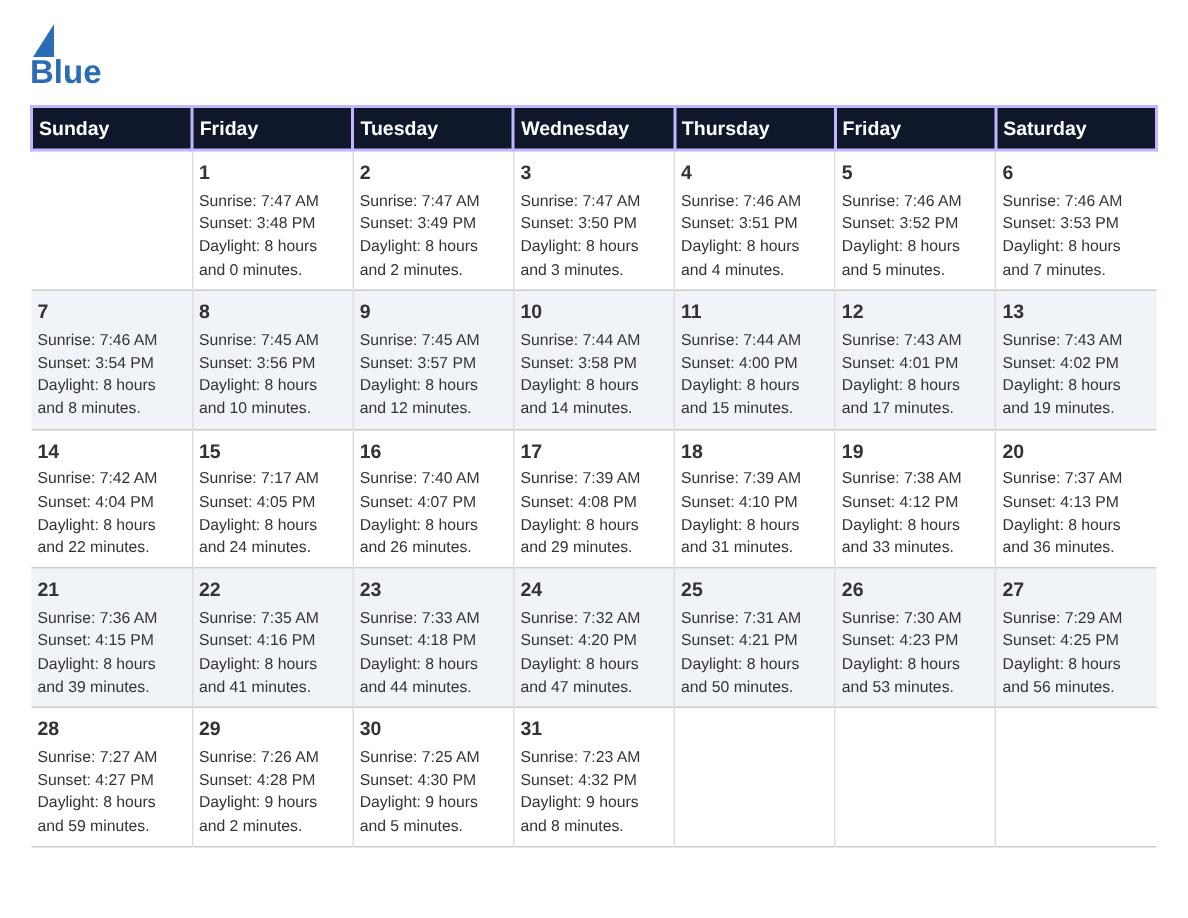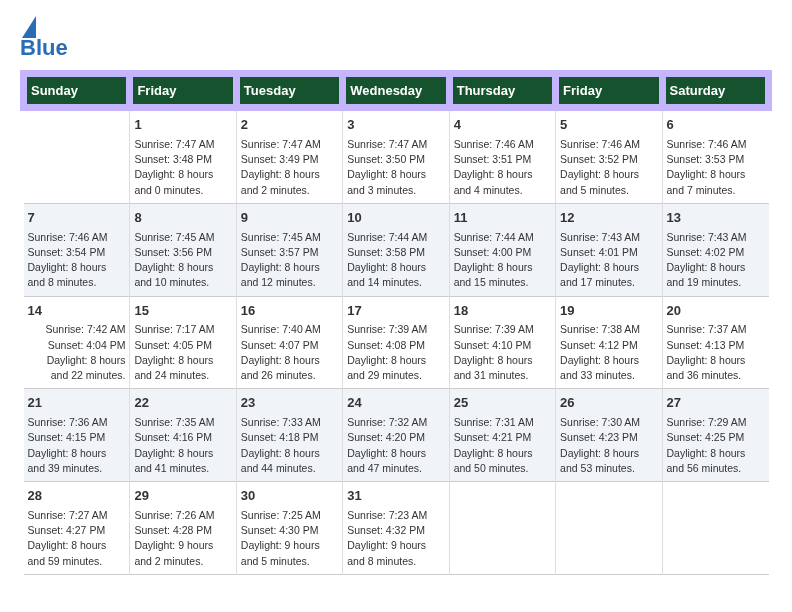--- a/index.html
+++ b/index.html
@@ -46,27 +46,27 @@
     .location {
       font-size: 16px;
       color: #555;
     }
     table {
       width: 100%;
       border-collapse: collapse;
       font-size: 11px;
     }
     thead tr th {
-      background-color: #14532d;
+      background-color: #0f172a;
       color: #fff;
       padding: 6px 4px;
       text-align: left;
       font-size: 13px;
       font-weight: bold;
-      border: 7px solid #c4b5fd;
+      border: 2px solid #c4b5fd;
     }
     tbody tr {
       border-bottom: 1px solid #ccc;
     }
     tbody tr:nth-child(odd) {
       background-color: #fff;
     }
     tbody tr:nth-child(even) {
       background-color: #f0f4f9;
     }
@@ -217,21 +217,21 @@
           <span class="day-num">13</span>
           <div class="day-details" style="white-space: pre-line;">Sunrise: 7:43 AM
 Sunset: 4:02 PM
 Daylight: 8 hours
 and 19 minutes.</div>
         </td>
       </tr>
       <tr>
         <td>
           <span class="day-num">14</span>
-          <div class="day-details" style="white-space: pre-line; text-align: right;">Sunrise: 7:42 AM
+          <div class="day-details" style="white-space: pre-line;">Sunrise: 7:42 AM
 Sunset: 4:04 PM
 Daylight: 8 hours
 and 22 minutes.</div>
         </td>
         <td>
           <span class="day-num">15</span>
           <div class="day-details" style="white-space: pre-line;">Sunrise: 7:17 AM
 Sunset: 4:05 PM
 Daylight: 8 hours
 and 24 minutes.</div>

